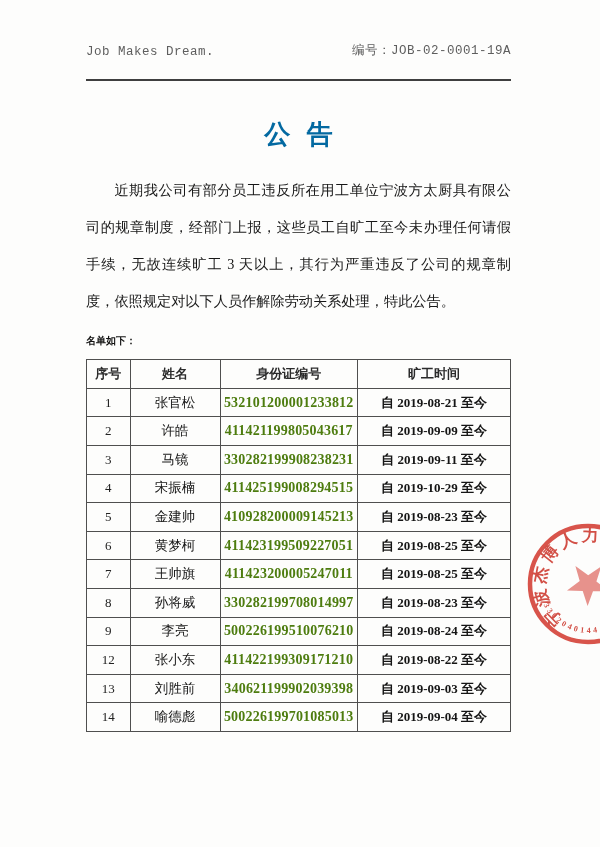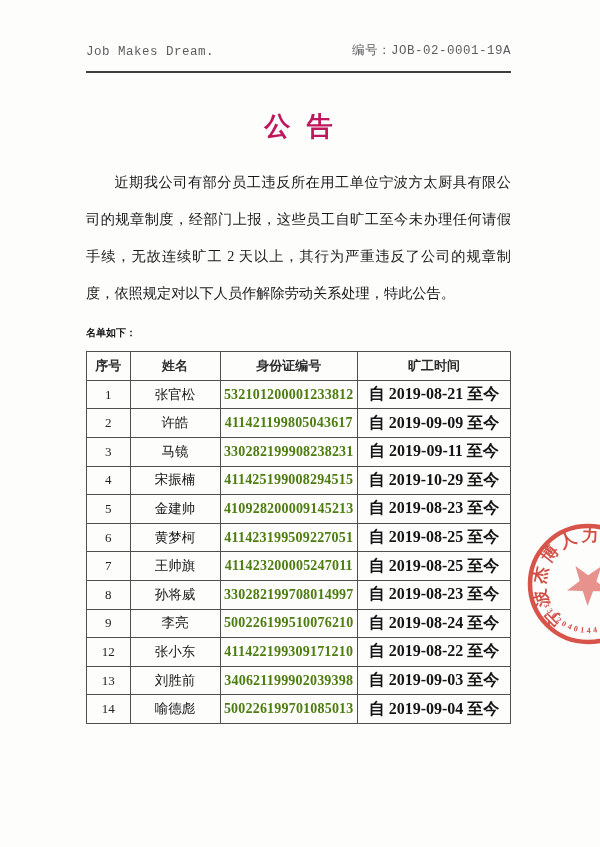--- a/index.html
+++ b/index.html
@@ -14,34 +14,34 @@
   .page{
     padding:42px 89px 0 86px;
     position:relative;
   }
   
   .letterhead{
     display:flex;
     justify-content:space-between;
     align-items:flex-end;
     border-bottom:2px solid #3f3f3f;
-    padding-bottom:12px;
+    padding-bottom:20px;
     font-family:"Liberation Mono","DejaVu Sans Mono",monospace;
     font-size:12.5px;
     color:#5e5e5e;
     letter-spacing:0.5px;
   }
   .doc-no{white-space:nowrap;}
   
   .title{
     margin-top:36px;
     text-align:center;
     font-size:26px;
     font-weight:700;
-    color:#be185d;
+    color:#0369a1;
     word-spacing:10px;
     white-space:pre;
   }
   
   .body-text{
     margin-top:20px;
     font-size:14.2px;
     line-height:37px;
     text-align:justify;
     text-indent:2em;
@@ -75,21 +75,21 @@
     font-size:13px;
     color:#2b2b2b;
   }
   .roster col.c1{width:10.3%;}
   .roster col.c2{width:21.2%;}
   .roster col.c3{width:32.4%;}
   .roster col.c4{width:36.1%;}
   .roster td:nth-child(1){font-size:13px;font-weight:400;color:#222;}
   .roster td:nth-child(2){font-size:13.5px;font-weight:400;color:#151515;}
   .roster td:nth-child(3){font-size:14px;font-weight:700;letter-spacing:0.2px;color:#4d7c0f;}
-  .roster td:nth-child(4){font-size:16px;font-weight:700;color:#151515;}
+  .roster td:nth-child(4){font-size:13px;font-weight:700;color:#151515;}
   
   .stamp{
     position:absolute;
     left:486px;top:482px;
     width:204px;height:204px;
     opacity:0.92;
     pointer-events:none;
   }
 </style>
 </head>
@@ -97,21 +97,21 @@
 
 <div class="page">
 
   <div class="letterhead">
     <span>Job Makes Dream.</span>
     <span class="doc-no"><span>编号：</span><span>JOB-02-0001-19A</span></span>
   </div>
 
   <div class="title">公 告</div>
 
-  <p class="body-text">近期我公司有部分员工违反所在用工单位宁波方太厨具有限公司的规章制度，经部门上报，这些员工自旷工至今未办理任何请假手续，无故连续旷工 2 天以上，其行为严重违反了公司的规章制度，依照规定对以下人员作解除劳动关系处理，特此公告。</p>
+  <p class="body-text">近期我公司有部分员工违反所在用工单位宁波方太厨具有限公司的规章制度，经部门上报，这些员工自旷工至今未办理任何请假手续，无故连续旷工 3 天以上，其行为严重违反了公司的规章制度，依照规定对以下人员作解除劳动关系处理，特此公告。</p>
 
   <div class="list-intro">名单如下：</div>
 
   <table class="roster">
     <colgroup>
       <col class="c1">
         <col class="c2">
         <col class="c3">
         <col class="c4">
     </colgroup>

